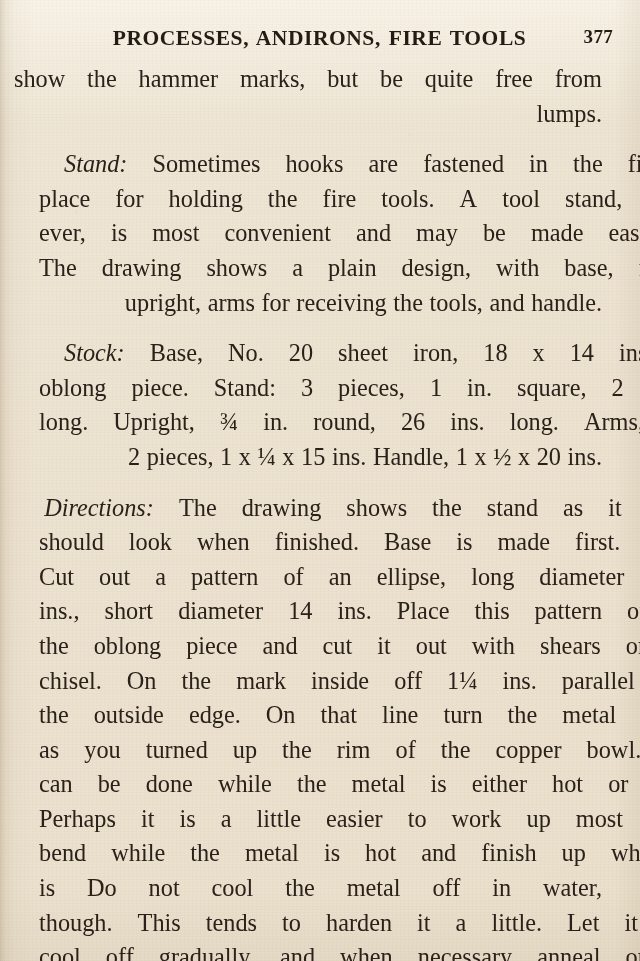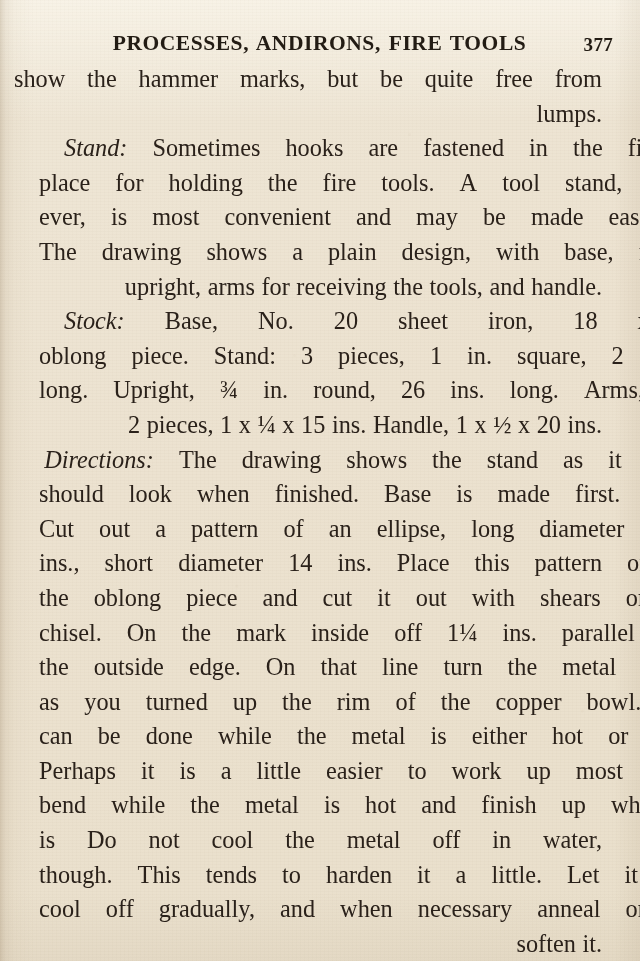--- a/index.html
+++ b/index.html
@@ -58,21 +58,21 @@
   }
 
   
   #header {
     position: absolute;
     left: 26px;
     right: 27px;
     top: 26px;
     height: 30px;
     display: flex;
-    align-items: flex-end;
+    align-items: flex-start;
     justify-content: center;
   }
   #header-title {
     font-size: 21.5px;
     letter-spacing: 0.55px;
     word-spacing: 2px;
     font-weight: 700;
     color: #231c14;
     white-space: nowrap;
     transform: scaleX(1.0);
@@ -96,21 +96,21 @@
   .para {
     margin: 0;
     font-size: 24.3px;
     line-height: 34.6px;
     text-align: justify;
     text-align-last: left;
     color: #2a211a;
     hyphens: manual;
     word-spacing: .5px;
   }
-  .para.indent { text-indent: 25px; }
+  .para.indent { text-indent: 25px; margin-top: 16px; }
   .runin {
     font-style: italic;
   }
   
   .jline {
     display: flex;
     justify-content: space-between;
     white-space: pre;
   }
   .jline.last { justify-content: flex-end; }
@@ -135,21 +135,21 @@
         <span class="jline last"><span>lumps.</span></span>
       </p>
       <p class="para indent">
         <span class="jline" style="padding-left: 25px;"><span class="runin">Stand:</span> <span>Sometimes</span><span>hooks</span><span>are</span><span>fastened</span><span>in</span><span>the</span><span>fire-</span></span>
         <span class="jline"><span>place</span><span>for</span><span>holding</span><span>the</span><span>fire</span><span>tools.</span><span>A</span><span>tool</span><span>stand,</span><span>how-</span></span>
         <span class="jline"><span>ever,</span><span>is</span><span>most</span><span>convenient</span><span>and</span><span>may</span><span>be</span><span>made</span><span>easily.</span></span>
         <span class="jline"><span>The</span><span>drawing</span><span>shows</span><span>a</span><span>plain</span><span>design,</span><span>with</span><span>base,</span><span>feet,</span></span>
         <span class="jline last"><span>upright, arms for receiving the tools, and handle.</span></span>
       </p>
       <p class="para indent">
-        <span class="jline" style="padding-left: 25px; gap: 15px;"><span class="runin">Stock:</span> <span>Base,</span><span>No.</span><span>20</span><span>sheet</span><span>iron,</span><span>18</span><span>x</span><span>14</span><span>ins.,</span></span>
+        <span class="jline" style="padding-left: 25px;"><span class="runin">Stock:</span> <span>Base,</span><span>No.</span><span>20</span><span>sheet</span><span>iron,</span><span>18</span><span>x</span><span>14</span><span>ins.,</span></span>
         <span class="jline"><span>oblong</span><span>piece.</span><span>Stand:</span><span>3</span><span>pieces,</span><span>1</span><span>in.</span><span>square,</span><span>2</span><span>ins.</span></span>
         <span class="jline"><span>long.</span><span>Upright,</span><span>¾</span><span>in.</span><span>round,</span><span>26</span><span>ins.</span><span>long.</span><span>Arms,</span></span>
         <span class="jline last"><span>2 pieces, 1 x ¼ x 15 ins. Handle, 1 x ½ x 20 ins.</span></span>
       </p>
       <p class="para indent">
         <span class="jline" style="padding-left: 25px; justify-content: center;"><span class="runin">Directions:</span> <span>The</span><span>drawing</span><span>shows</span><span>the</span><span>stand</span><span>as</span><span>it</span></span>
         <span class="jline"><span>should</span><span>look</span><span>when</span><span>finished.</span><span>Base</span><span>is</span><span>made</span><span>first.</span></span>
         <span class="jline"><span>Cut</span><span>out</span><span>a</span><span>pattern</span><span>of</span><span>an</span><span>ellipse,</span><span>long</span><span>diameter</span><span>18</span></span>
         <span class="jline"><span>ins.,</span><span>short</span><span>diameter</span><span>14</span><span>ins.</span><span>Place</span><span>this</span><span>pattern</span><span>on</span></span>
         <span class="jline"><span>the</span><span>oblong</span><span>piece</span><span>and</span><span>cut</span><span>it</span><span>out</span><span>with</span><span>shears</span><span>or</span></span>

